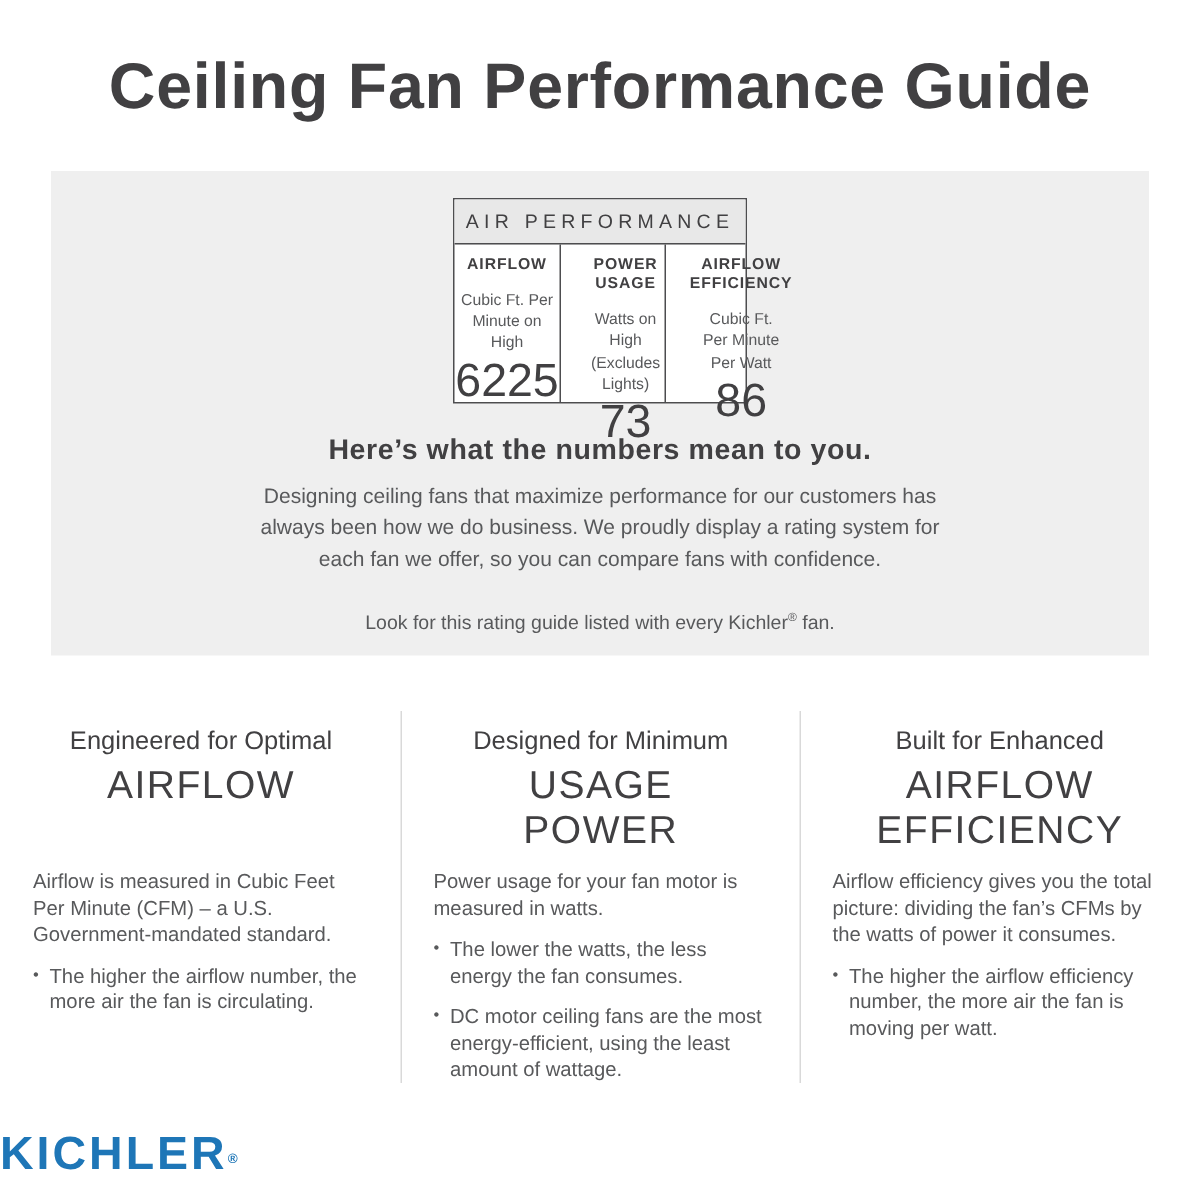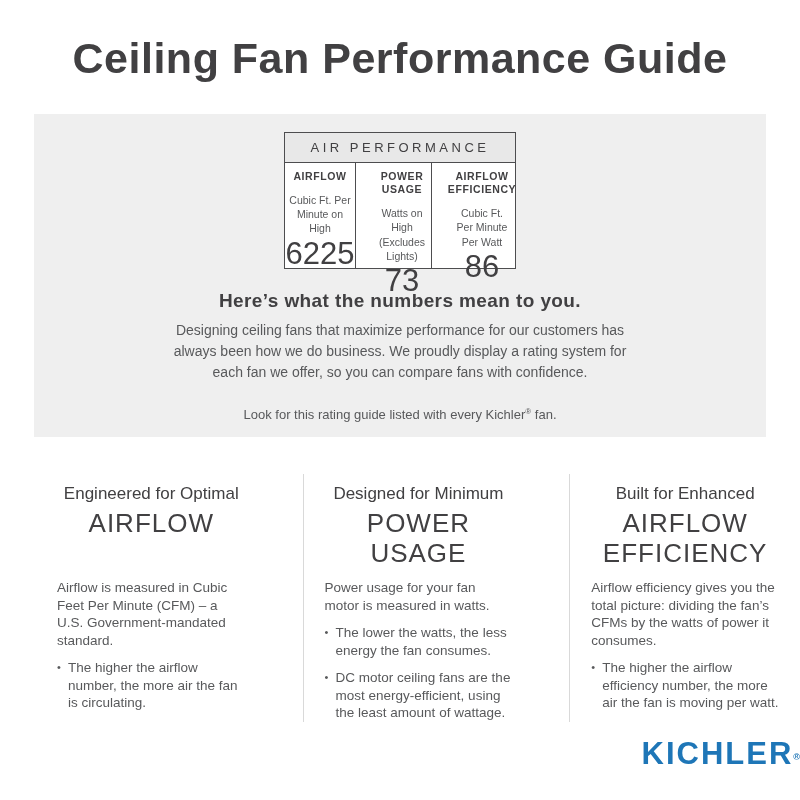--- a/index.html
+++ b/index.html
@@ -26,21 +26,21 @@
   .panel {
     width: 732px;
     height: 323px;
     margin: 31px auto 0;
     background: #efefef;
     padding-top: 18px;
   }
 
   
   .perf-table {
-    width: 232px;
+    width: 196px;
     margin: 0 auto;
     border: 1px solid #4d4d4f;
     background: #ffffff;
   }
   .perf-header {
     height: 30px;
     line-height: 30px;
     text-align: center;
     background: #e8e8e8;
     border-bottom: 1px solid #4d4d4f;
@@ -109,21 +109,20 @@
   
   .features {
     margin-top: 37px;
     display: flex;
     justify-content: center;
     min-height: 232px;
   }
   .feature-col {
     width: 266px;
     padding: 10px 21px 0;
-    margin-left: 36px;
   }
   .feature-col + .feature-col { border-left: 1px solid #d9d9d9; }
   .feature-head { height: 95px; text-align: center; }
   .feature-kicker {
     font-size: 17px;
     color: #414042;
   }
   .feature-title {
     margin-top: 5px;
     font-size: 26px;
@@ -147,21 +146,21 @@
   .bullet .dot {
     position: absolute;
     left: 0;
     top: 0;
     font-size: 11px;
     line-height: 17.5px;
     color: #58595b;
   }
 
   
-  .footer { margin-top: 14px; text-align: right; padding-left: 41px; }
+  .footer { margin-top: 29px; text-align: left; }
   .brand-logo {
     display: inline-block;
     font-size: 31px;
     font-weight: bold;
     letter-spacing: 2px;
     color: #1e76b7;
   }
   .brand-logo sup { font-size: 9px; letter-spacing: 0; vertical-align: 4px; }
 </style>
 </head>
@@ -210,22 +209,22 @@
         </div>
       </div>
       <p class="feature-body">Airflow is measured in Cubic Feet Per Minute (CFM) – a U.S. Government-mandated standard.</p>
       <div class="bullet"><span class="dot">•</span><span>The higher the airflow number, the more air the fan is circulating.</span></div>
     </div>
 
     <div class="feature-col">
       <div class="feature-head">
         <div class="feature-kicker">Designed for Minimum</div>
         <div class="feature-title">
+          <div>USAGE</div>
           <div>POWER</div>
-          <div>USAGE</div>
         </div>
       </div>
       <p class="feature-body">Power usage for your fan motor is measured in watts.</p>
       <div class="bullet"><span class="dot">•</span><span>The lower the watts, the less energy the fan consumes.</span></div>
       <div class="bullet"><span class="dot">•</span><span>DC motor ceiling fans are the most energy-efficient, using the least amount of wattage.</span></div>
     </div>
 
     <div class="feature-col">
       <div class="feature-head">
         <div class="feature-kicker">Built for Enhanced</div>

